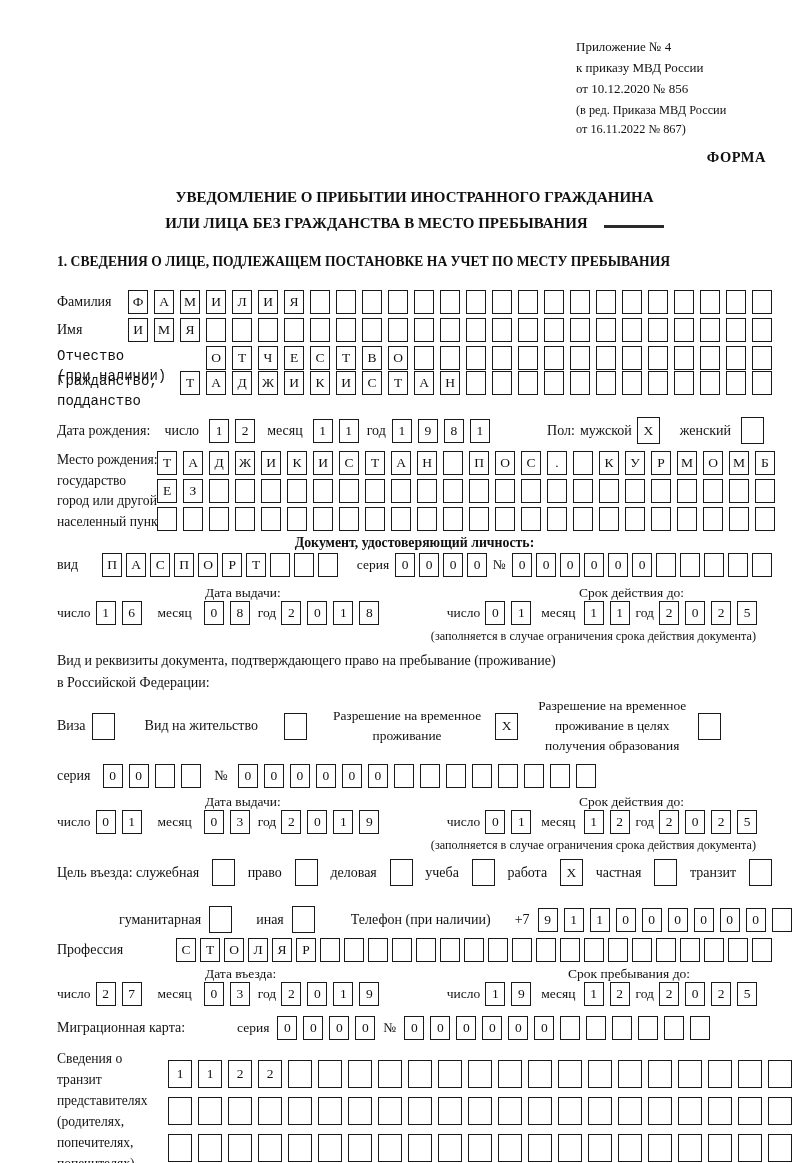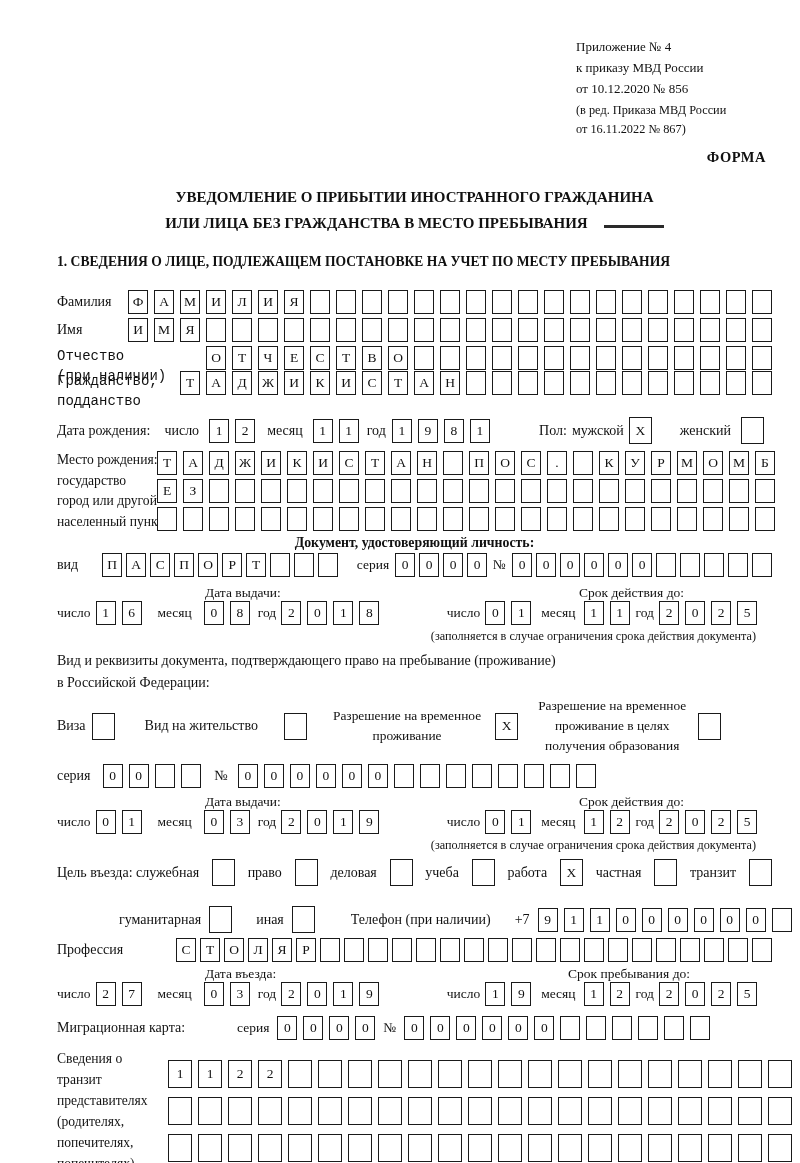--- a/index.html
+++ b/index.html
@@ -208,21 +208,21 @@
         <span class="cell">1</span>
         <span class="cell">9</span>
         <span class="cell">8</span>
         <span class="cell">1</span>
       </span>
     <span class="lbl right">Пол:</span>
     <span class="lbl" style="margin-left:5px">мужской</span>
     <span class="cells cb" style="margin-left:5px">
         <span class="cell">X</span>
       </span>
-    <span class="lbl" style="margin-left:28px">женский</span>
+    <span class="lbl" style="margin-left:20px">женский</span>
     <span class="cells cb" style="margin-left:10px;margin-right:8px">
         <span class="cell"></span>
       </span>
   </div>
 
   <div class="frow" style="margin-top:6px">
     <div style="width:100px; line-height:20.5px; font-size:13.6px">
       <div>Место рождения:</div>
       <div>государство</div>
       <div>город или другой</div>

